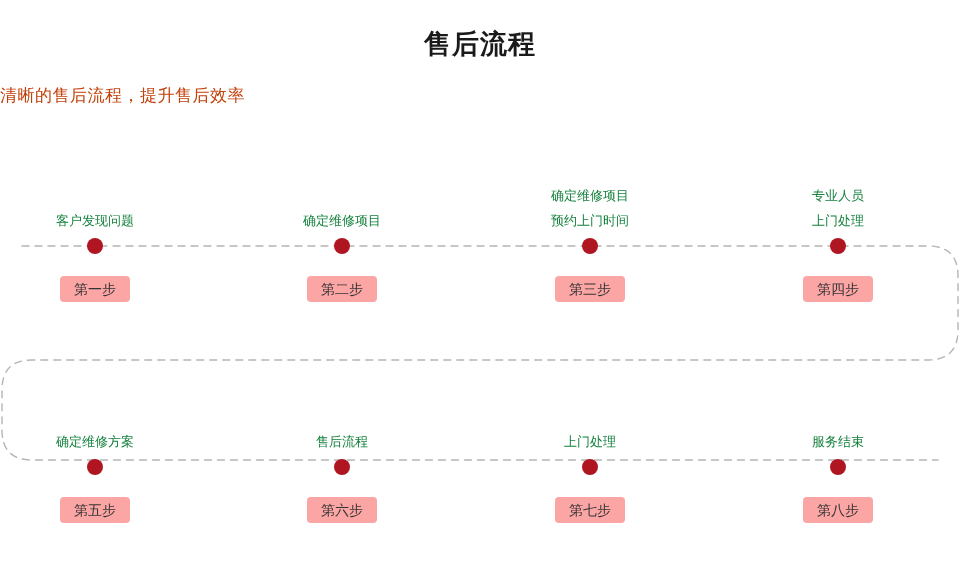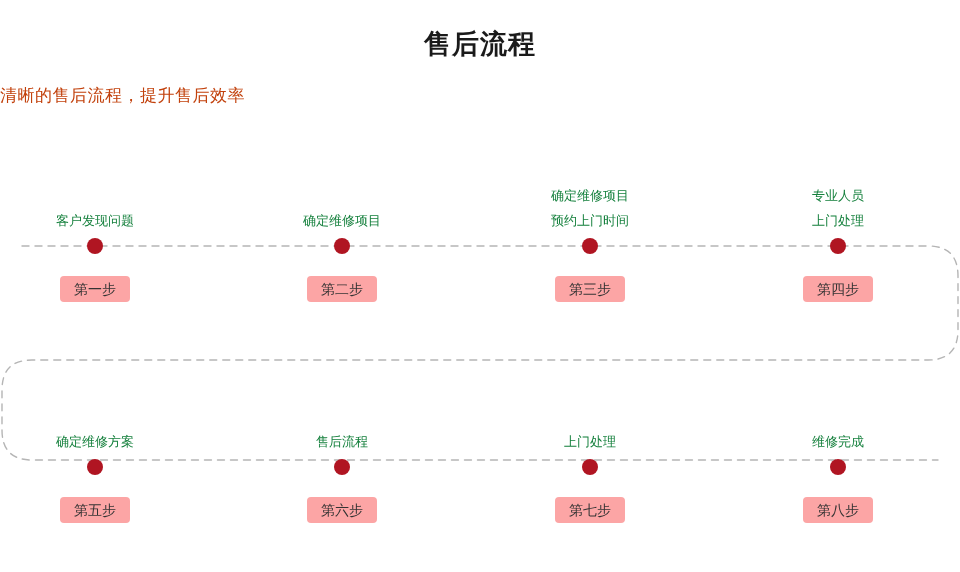--- a/index.html
+++ b/index.html
@@ -199,21 +199,21 @@
 
       <div class="step" style="left:490px; top:65px;">
         <div class="step-label">上门处理</div>
         <div class="dot-wrap">
             <div class="dot"></div>
           </div>
         <div class="tag">第七步</div>
       </div>
 
       <div class="step" style="left:738px; top:65px;">
-        <div class="step-label">维修完成</div>
+        <div class="step-label">服务结束</div>
         <div class="dot-wrap">
             <div class="dot"></div>
           </div>
         <div class="tag">第八步</div>
       </div>
 
     </div>
 
   </div>
 </div>

